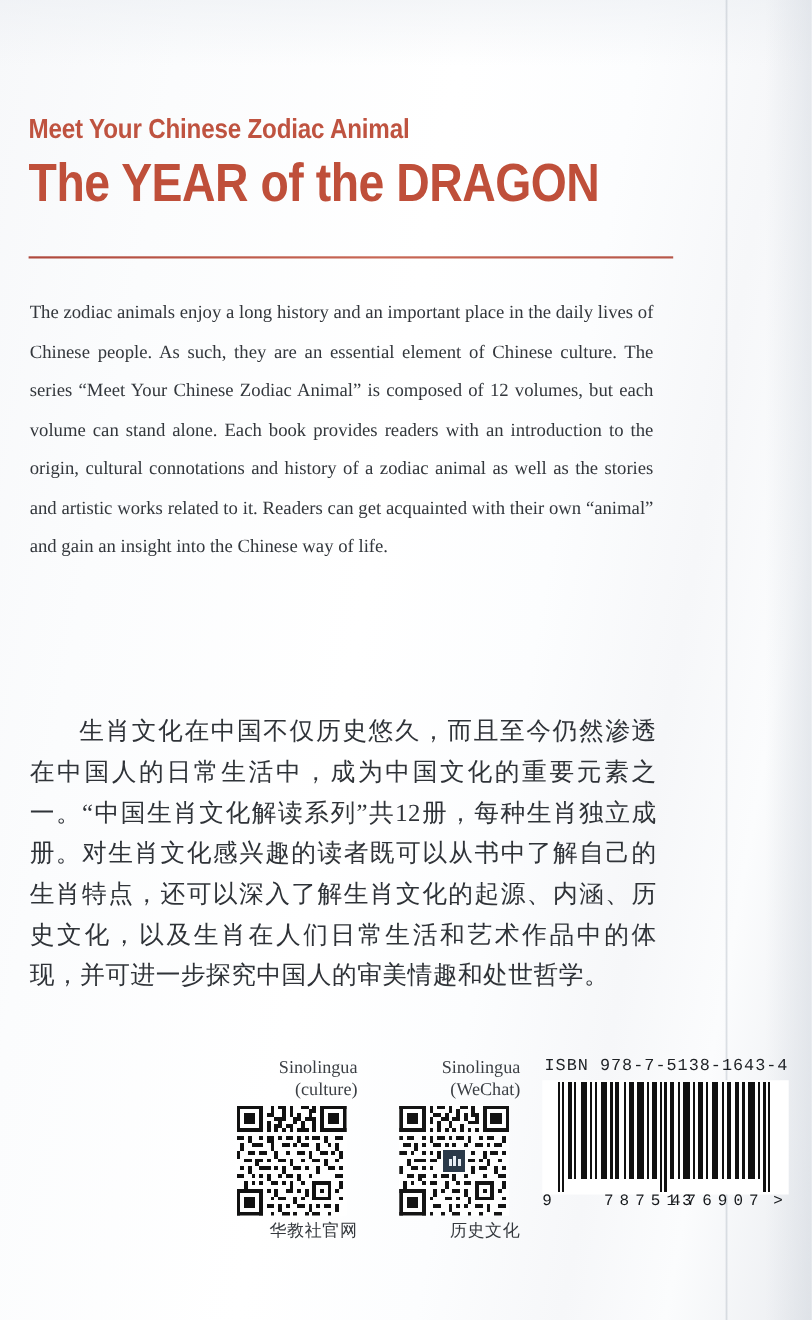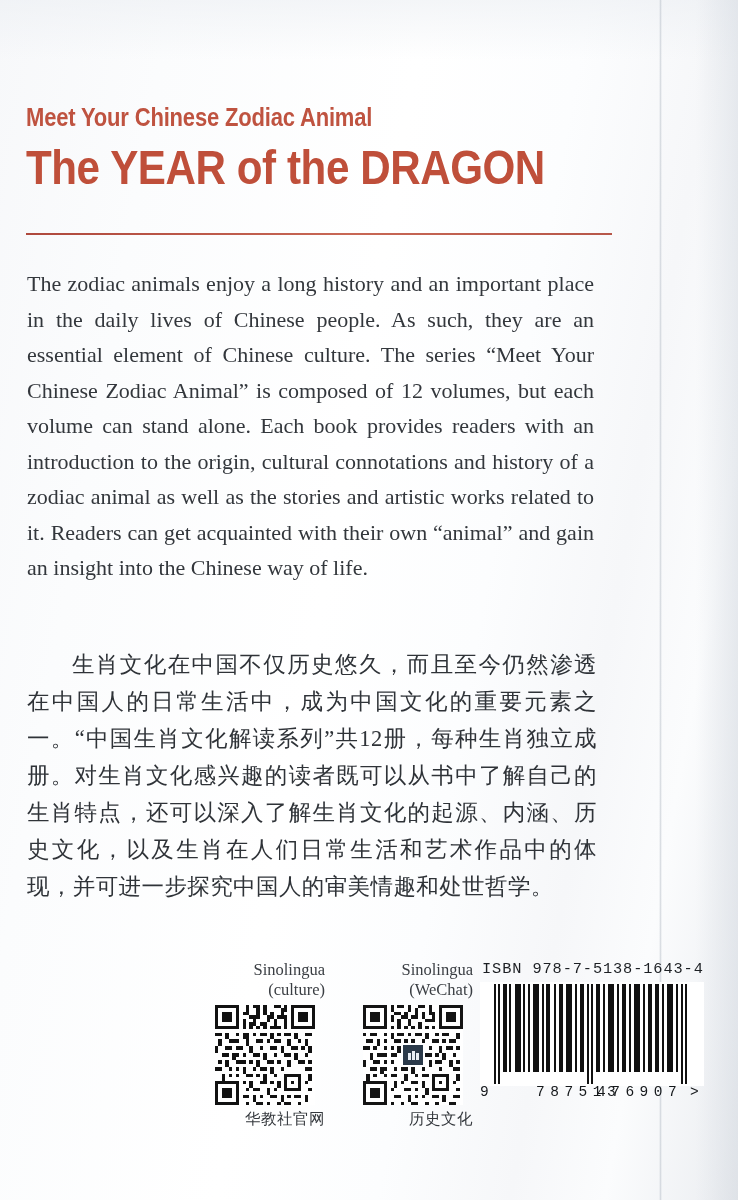--- a/index.html
+++ b/index.html
@@ -101,21 +101,21 @@
     opacity: 0.92;
   }
 
   
   .en-text {
     position: absolute;
     left: 27px;
     top: 266px;
     width: 567px;
     font-family: "Liberation Serif", serif;
-    font-size: 22px;
+    font-size: 17px;
     line-height: 35.5px;
     color: #33373c;
     text-align: justify;
     text-justify: inter-word;
     -webkit-hyphens: manual;
     hyphens: manual;
   }
 
   
   .zh-text {
@@ -171,21 +171,21 @@
     font-family: "AR PL UKai CN", "Liberation Serif", serif;
     font-size: 15.5px;
     color: #34383d;
     margin-top: 4px;
     letter-spacing: 0.5px;
   }
 
   .barcode-block {
     position: absolute;
     top: 0px;
-    left: 480px;
+    left: 493px;
     width: 232px;
   }
   .isbn-line {
     font-family: "Liberation Mono", "DejaVu Sans Mono", monospace;
     font-size: 15.3px;
     letter-spacing: 0.9px;
     color: #1d2024;
     white-space: nowrap;
     margin-bottom: 4px;
     margin-left: 2px;

